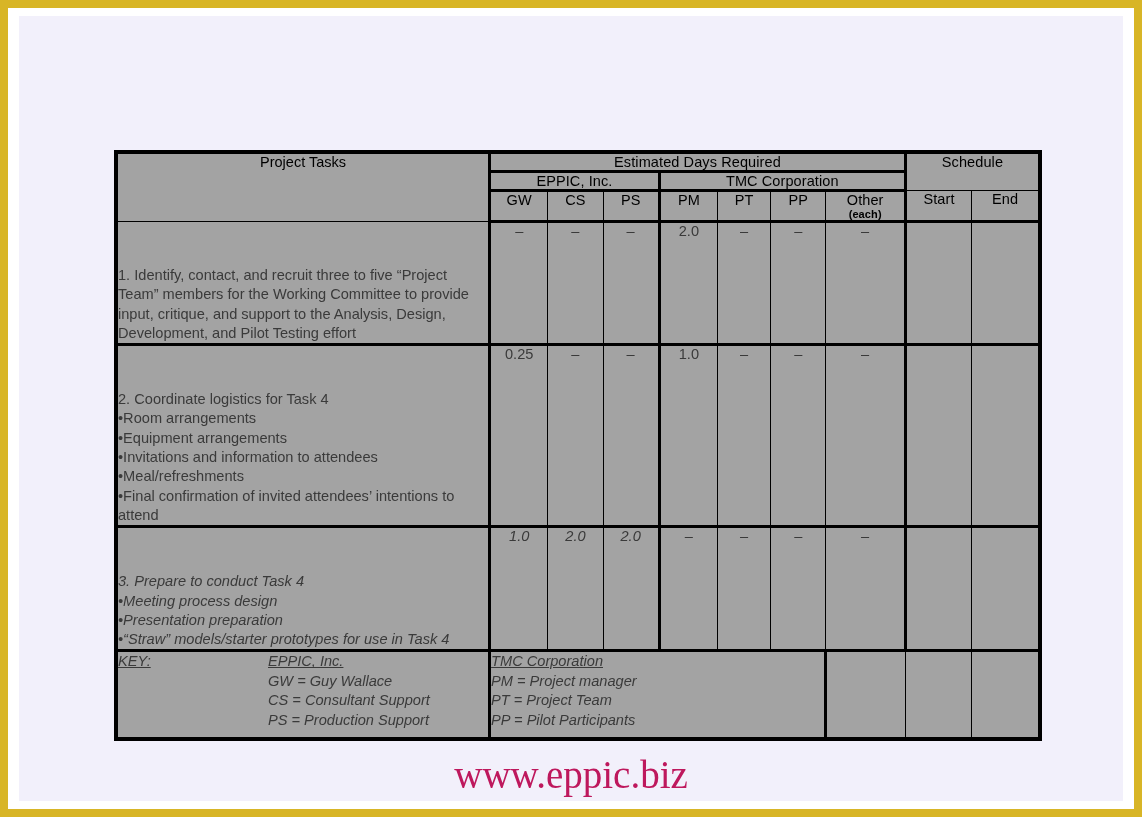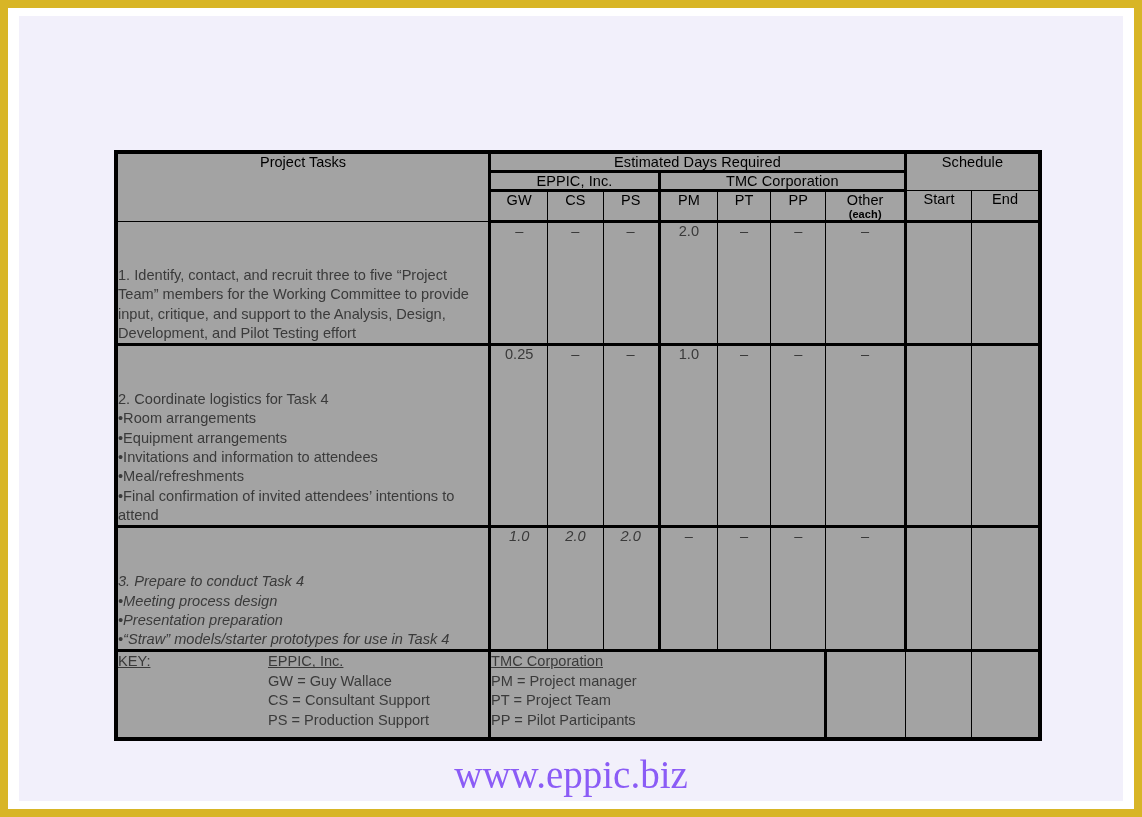--- a/index.html
+++ b/index.html
@@ -118,21 +118,21 @@
   .num-cell {
     text-align: center;
     font-size: 14.6px;
     color: #3a3a3a;
     padding: 6px 2px 0 2px;
     vertical-align: top;
   }
   .row-h1 { height: 102px; }
   .row-h2 { height: 147px; }
   .row-h3 { height: 106px; font-style: italic; }
-  .row-key { height: 88px; }
+  .row-key { height: 88px; font-style: italic; }
 
   
   .key-cell {
     padding: 8px 0 6px 16px;
     vertical-align: top;
     font-size: 14.6px;
     line-height: 19.5px;
     color: #3a3a3a;
     border-right: 3px solid #000 !important;
   }
@@ -161,21 +161,21 @@
 
   
   .footer {
     position: absolute;
     left: 0;
     top: 736px;
     width: 1104px;
     text-align: center;
     font-family: "Liberation Serif", serif;
     font-size: 39px;
-    color: #8b5cf6;
+    color: #be185d;
   }
 </style>
 </head>
 <body>
 
 <div class="page-frame">
   <div class="page-inner">
 
 
     <div class="table-wrap">

